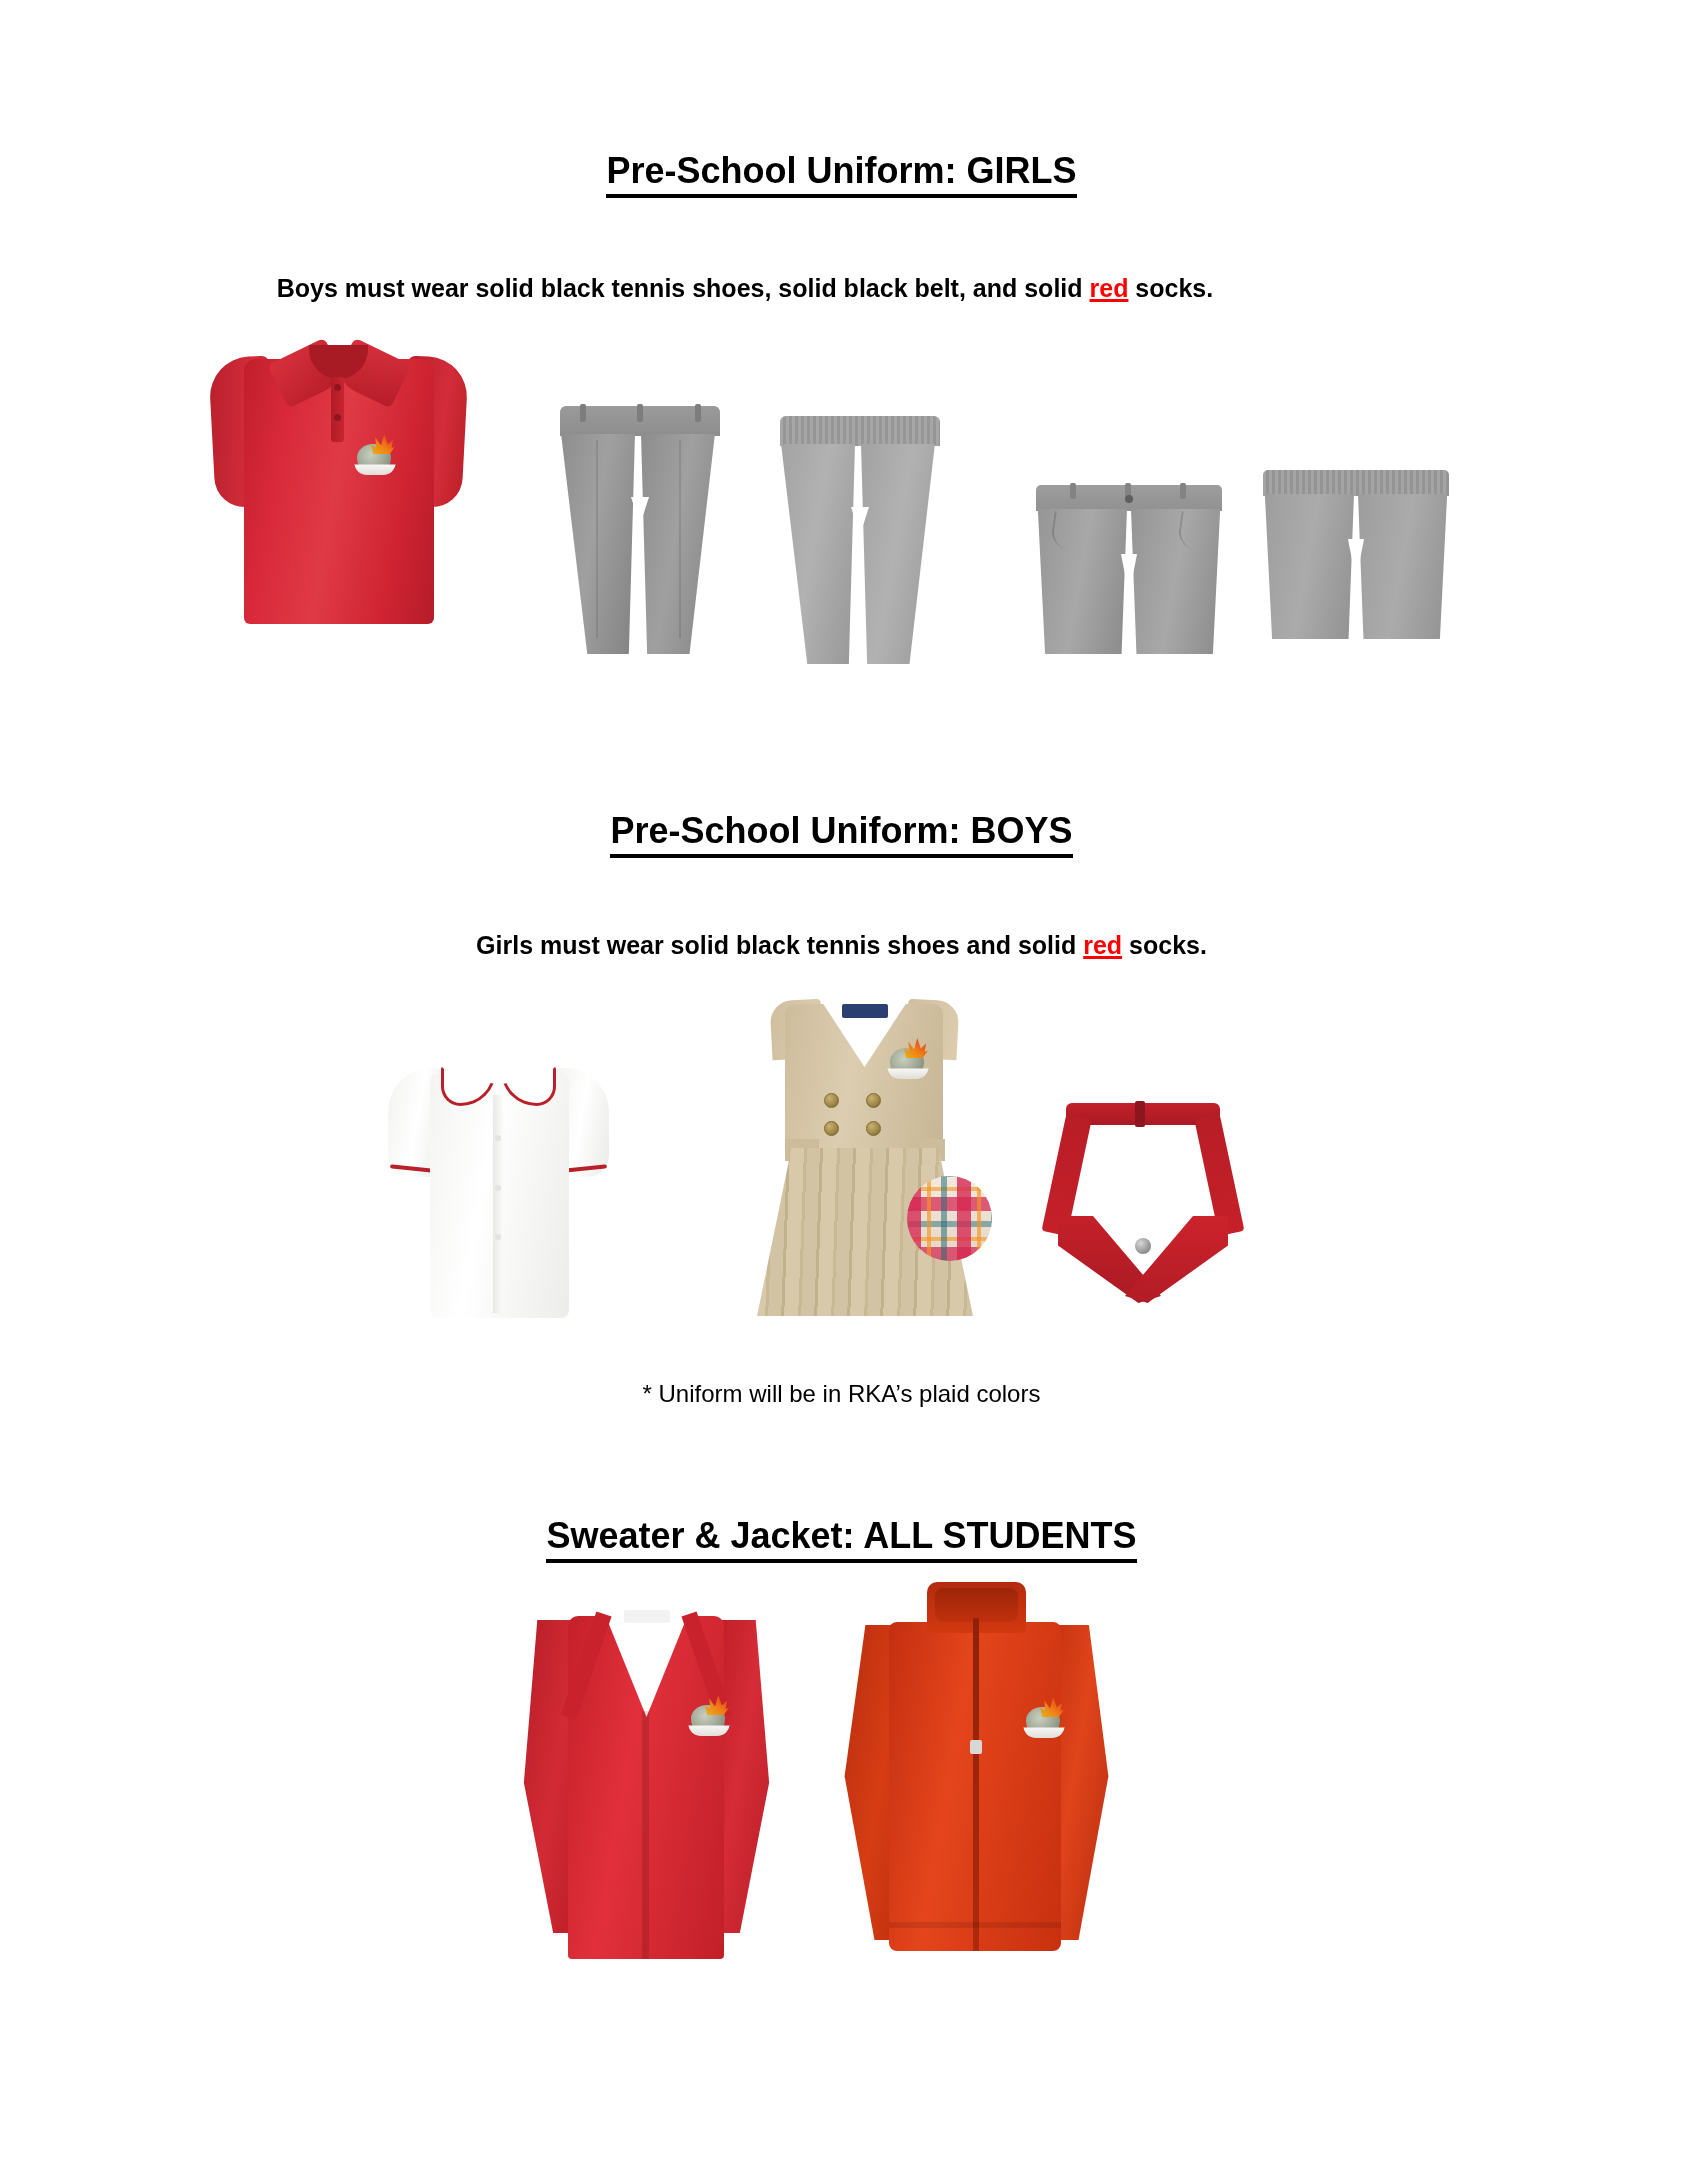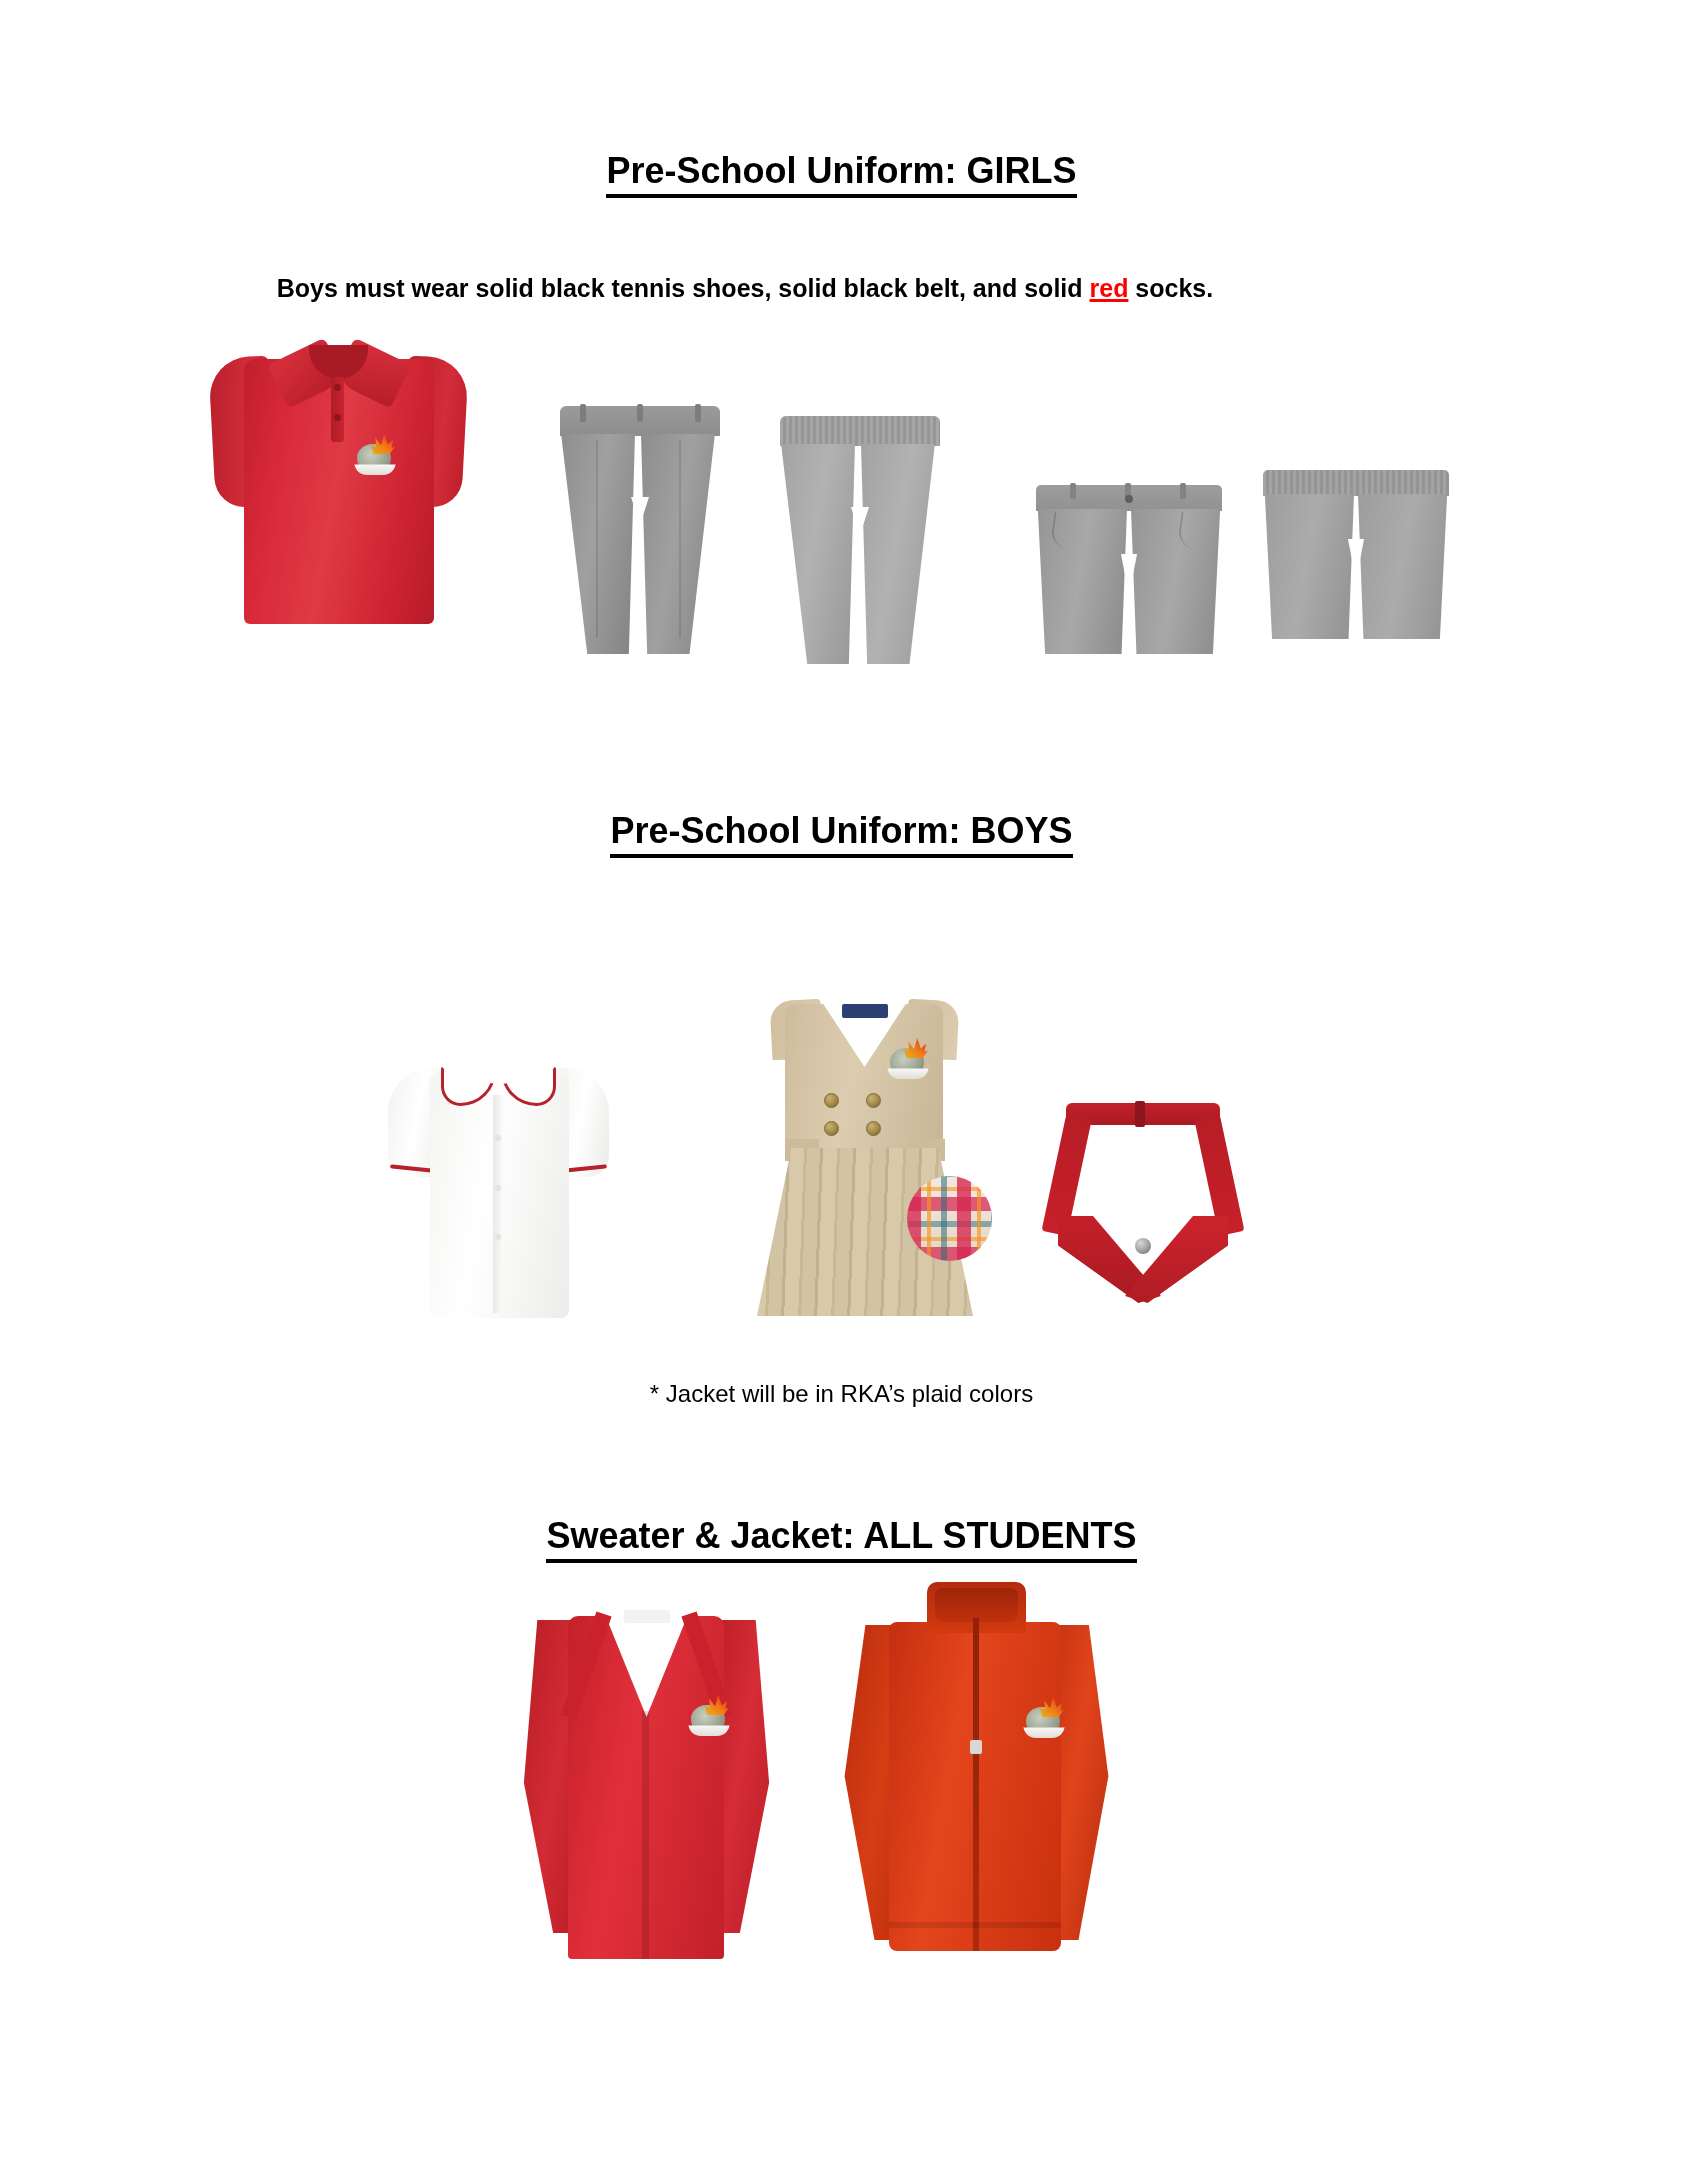--- a/index.html
+++ b/index.html
@@ -390,20 +390,23 @@
     <div class="waist"></div>
     <div class="legL"></div>
     <div class="legR"></div>
     <div class="crotch"></div>
   </div>
 
   <div class="abs section-heading" style="left:0; top:810px; width:1683px;">
     <span>Pre-School Uniform: BOYS</span>
   </div>
 
+  <div class="abs section-sub" style="left:0; top:901px; width:1683px;">
+    <span>Girls must wear solid black tennis shoes and solid </span><span class="red-word">red</span><span> socks.</span>
+  </div>
 
   <div class="garment blouse" style="left:384px; top:1040px;">
     <div class="sleeveL"></div>
     <div class="sleeveR"></div>
     <div class="cuffL"></div>
     <div class="cuffR"></div>
     <div class="body"></div>
     <div class="colL"></div>
     <div class="colR"></div>
     <div class="neck"></div>
@@ -438,21 +441,21 @@
   <div class="garment tie" style="left:1044px; top:1099px;">
     <div class="band"></div>
     <div class="slider"></div>
     <div class="armL"></div>
     <div class="armR"></div>
     <div class="tailL"></div>
     <div class="tailR"></div>
     <div class="snap"></div>
   </div>
 
-  <div class="abs note" style="left:0; top:1380px; width:1683px;">* Jacket will be in RKA’s plaid colors</div>
+  <div class="abs note" style="left:0; top:1380px; width:1683px;">* Uniform will be in RKA’s plaid colors</div>
 
   <div class="abs section-heading" style="left:0; top:1515px; width:1683px;">
     <span>Sweater &amp; Jacket: ALL STUDENTS</span>
   </div>
 
   <div class="garment cardigan" style="left:513px; top:1592px;">
     <div class="sleeveL"></div>
     <div class="sleeveR"></div>
     <div class="body"></div>
     <div class="vneck"></div>

